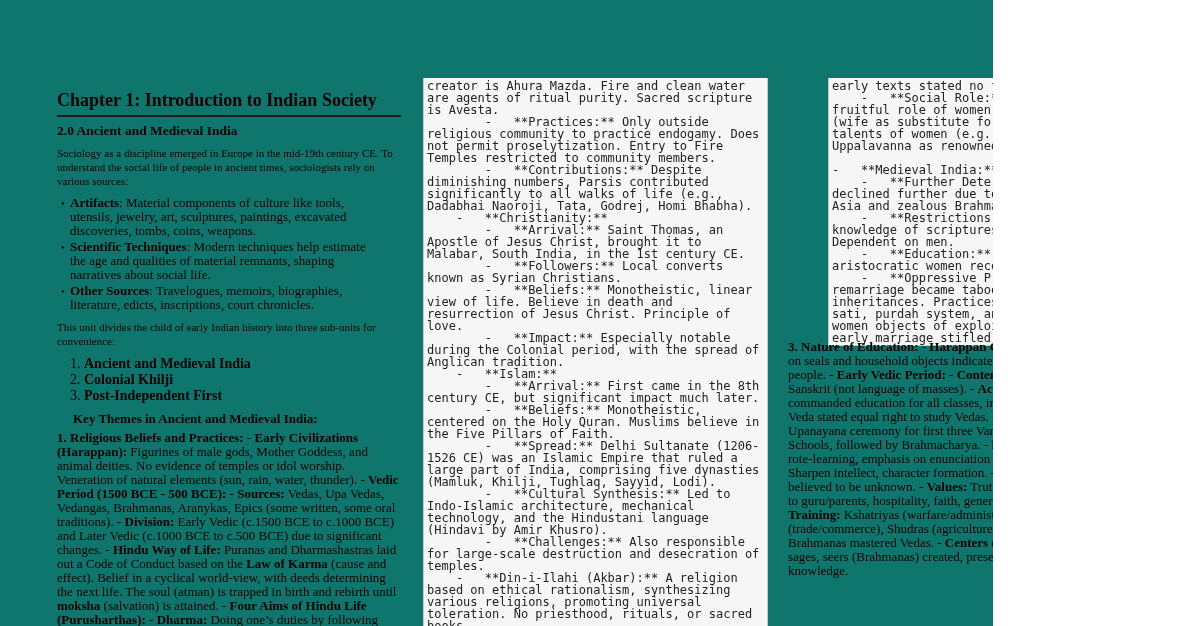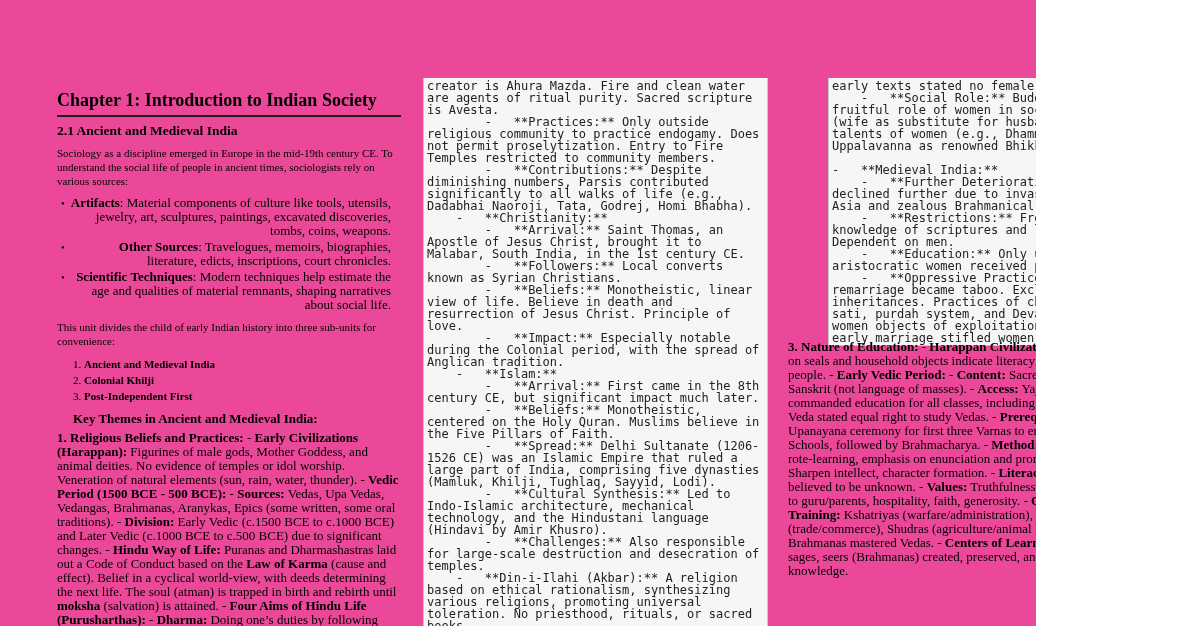--- a/index.html
+++ b/index.html
@@ -1,24 +1,23 @@
 <!DOCTYPE html>
 <html><head>
 <meta charset="utf-8">
 <style>
   html, body { margin: 0; padding: 0; background: #ffffff; }
   .page {
     position: relative;
     width: 993px;
     height: 626px;
     overflow: hidden;
-    background: #ec4899;
+    background: #0f766e;
     font-family: "Liberation Serif", serif;
     color: #000;
-    padding-left: 43px;
   }
   
   .col-left {
     position: absolute;
     left: 57px;
     top: 90px;
     width: 344px;
   }
   .col-left h1 {
     margin: 0 0 6px 0;
@@ -41,36 +40,35 @@
   }
   ul.sources {
     list-style: none;
     margin: 0 0 8px 0;
     padding: 0 0 0 13px;
   }
   ul.sources li {
     position: relative;
     font-size: 13px;
     line-height: 14px;
-    margin: 0 10px 2px 0;
-    text-align: right;
+    margin: 0 18px 2px 0;
   }
   ul.sources li::before {
     content: "\2022";
     position: absolute;
     left: -9px;
     top: 0;
     font-size: 11px;
   }
   ol.subunits {
     margin: 0 0 8px 0;
     padding: 0 0 0 27px;
   }
   ol.subunits li {
-    font-size: 11px;
+    font-size: 14px;
     line-height: 16px;
     font-weight: normal;
   }
   ol.subunits li b { font-weight: bold; }
   .bold-heading {
     font-size: 13px;
     line-height: 14px;
     font-weight: bold;
     margin: 0 0 5px 16px;
   }
@@ -113,27 +111,27 @@
     width: 346px;
   }
 </style>
 </head>
 <body>
 
 <div class="page">
 
   <div class="col-left">
     <h1>Chapter 1: Introduction to Indian Society</h1>
-    <h2>2.1 Ancient and Medieval India</h2>
+    <h2>2.0 Ancient and Medieval India</h2>
     <p class="para">Sociology as a discipline emerged in Europe in the mid-19th century CE. To understand the social life of people in ancient times, sociologists rely on various sources:</p>
 
     <ul class="sources">
       <li><b>Artifacts</b><span>: Material components of culture like tools, utensils, jewelry, art, sculptures, paintings, excavated discoveries, tombs, coins, weapons.</span></li>
+      <li><b>Scientific Techniques</b><span>: Modern techniques help estimate the age and qualities of material remnants, shaping narratives about social life.</span></li>
       <li><b>Other Sources</b><span>: Travelogues, memoirs, biographies, literature, edicts, inscriptions, court chronicles.</span></li>
-      <li><b>Scientific Techniques</b><span>: Modern techniques help estimate the age and qualities of material remnants, shaping narratives about social life.</span></li>
     </ul>
 
     <p class="para">This unit divides the child of early Indian history into three sub-units for convenience:</p>
 
     <ol class="subunits">
       <li><b>Ancient and Medieval India</b></li>
       <li><b>Colonial Khilji</b></li>
       <li><b>Post-Independent First</b></li>
     </ol>
 

